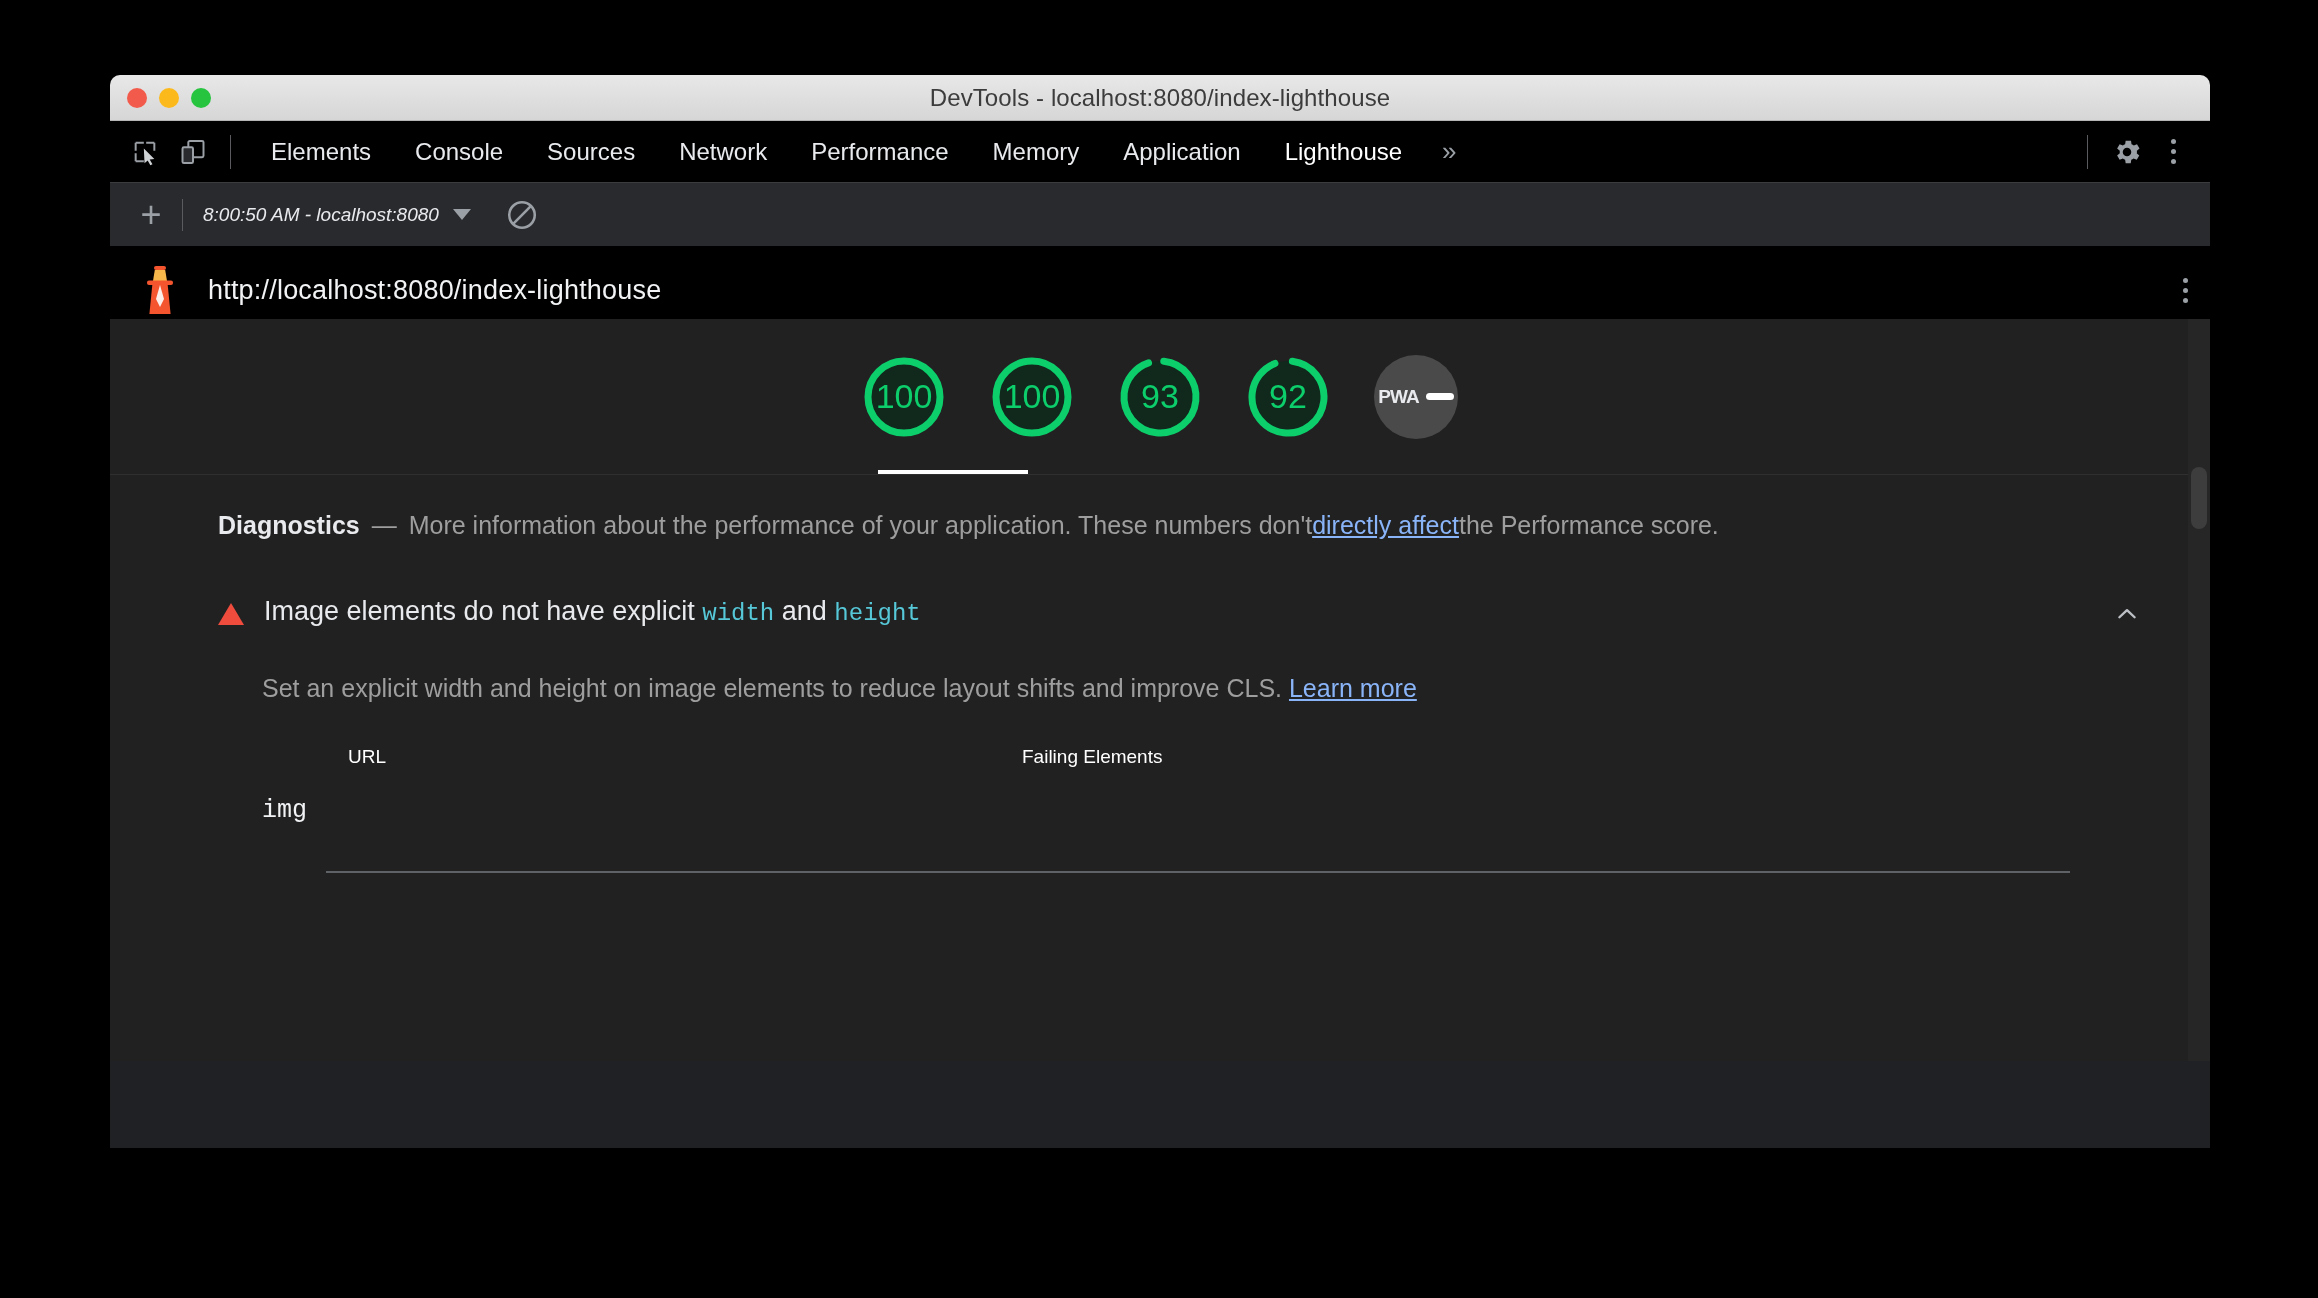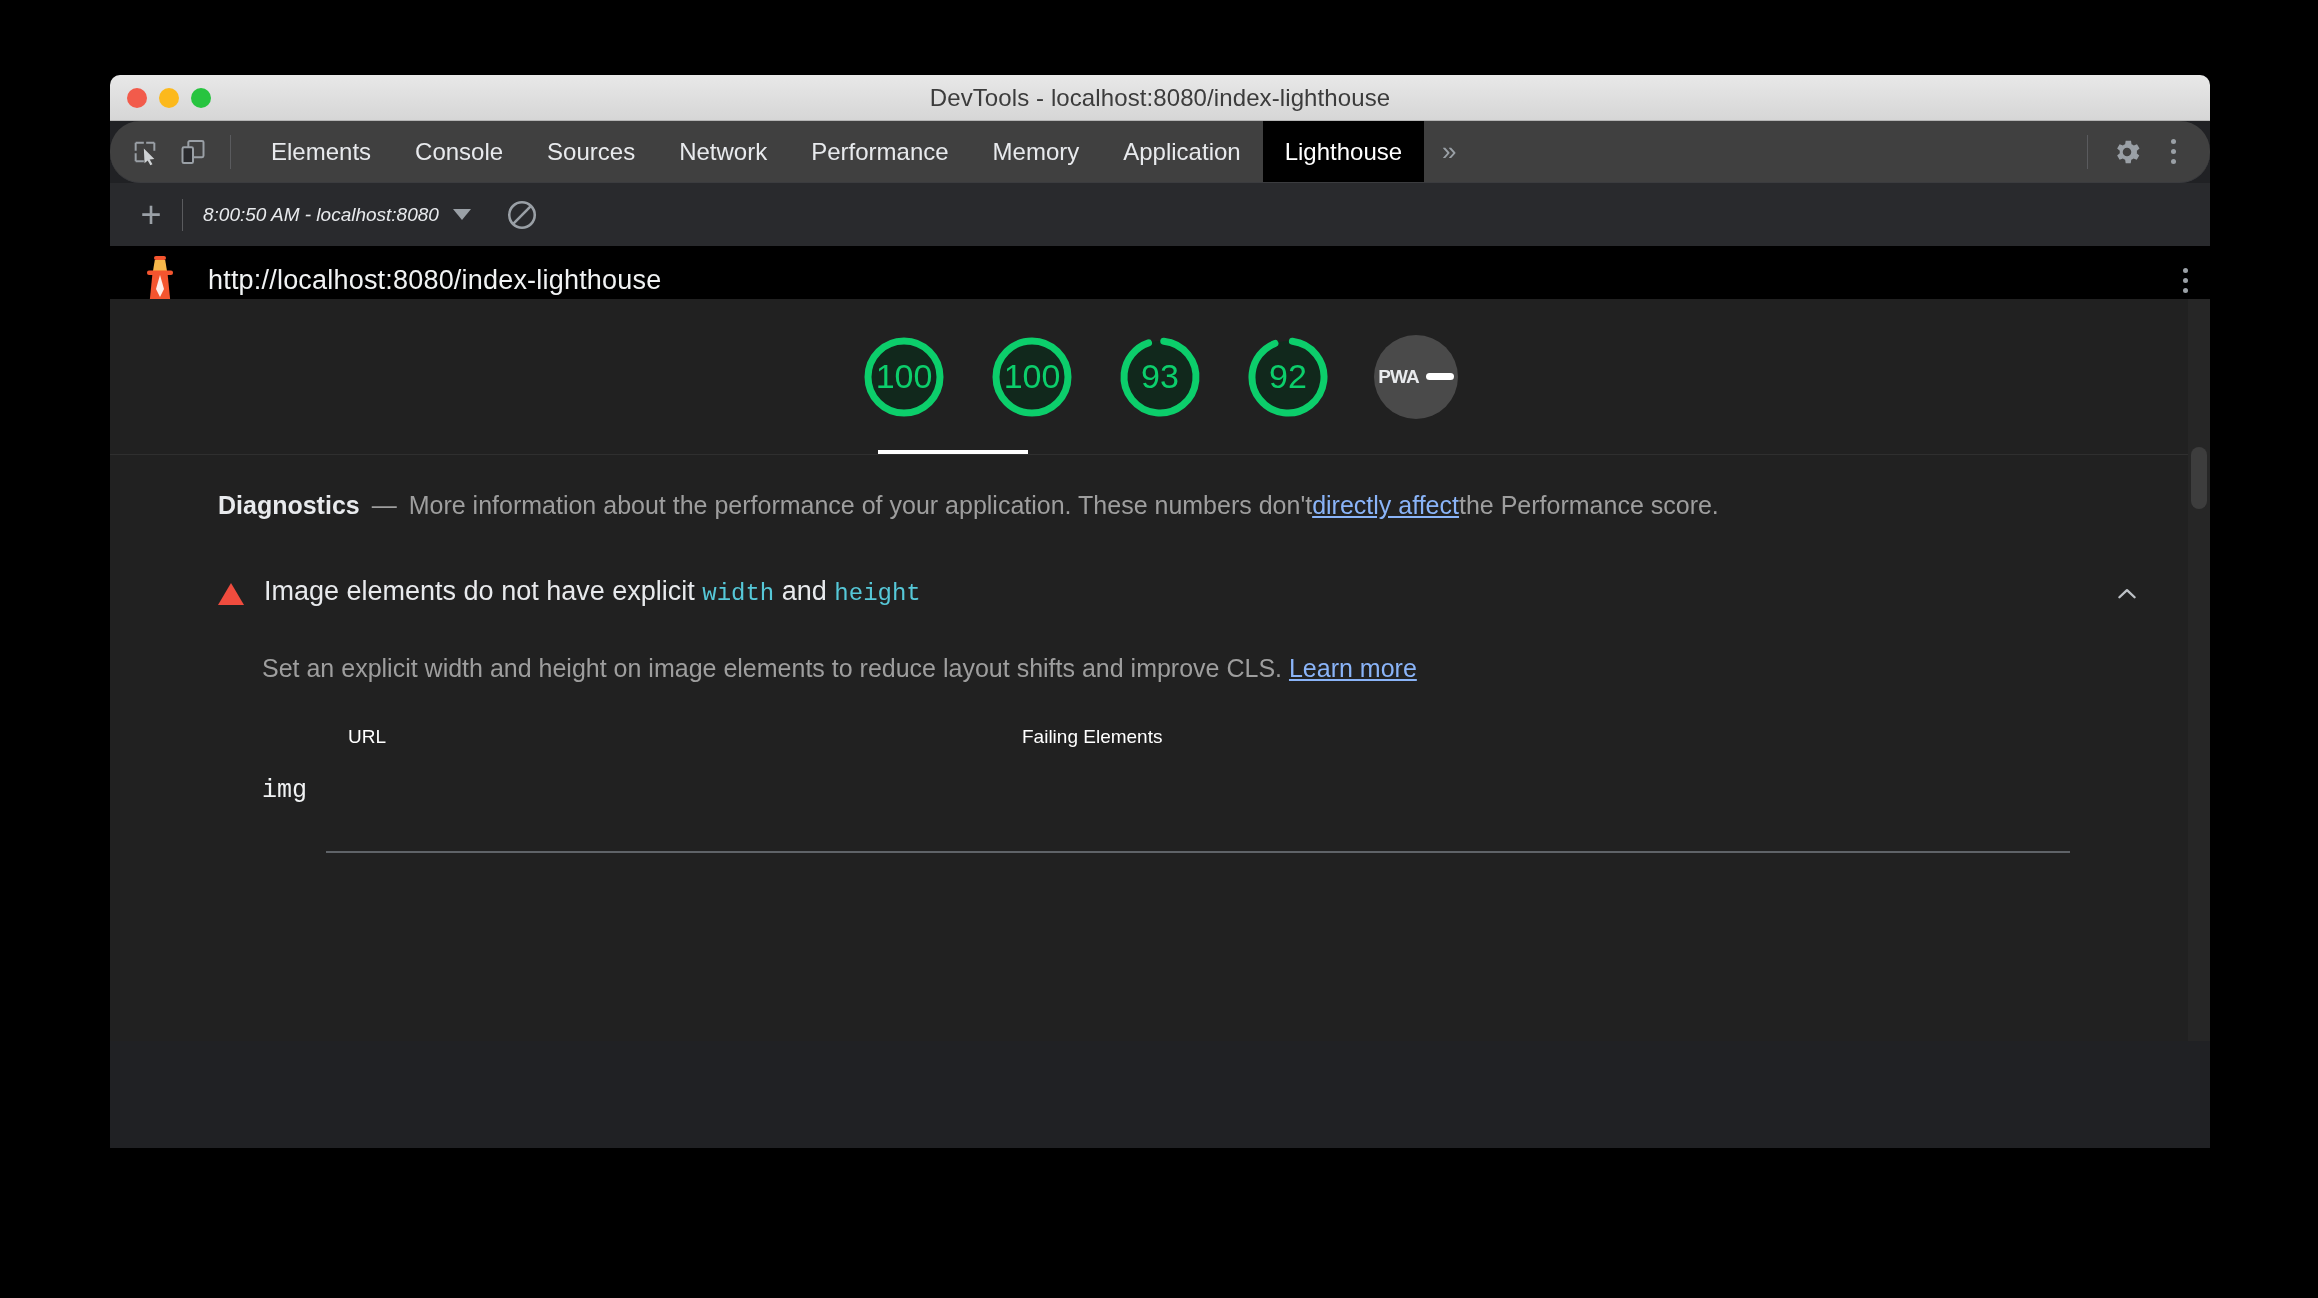--- a/index.html
+++ b/index.html
@@ -49,25 +49,24 @@
     width: 100%;
     text-align: center;
     font-size: 24px;
     color: #3c3c3c;
     letter-spacing: .1px;
   }
 
   
   .tabbar {
     height: 62px;
-    background: #404040;
+    background: #000000;
     border-bottom: 1px solid #3b3c3f;
     display: flex;
     align-items: stretch;
-    border-radius: 30px;
   }
   .tb-icons {
     display: flex; align-items: center;
     padding: 0 8px 0 14px;
     gap: 6px;
   }
   .tb-iconbtn {
     width: 42px; height: 42px;
     display: flex; align-items: center; justify-content: center;
     border-radius: 3px;
@@ -116,21 +115,21 @@
   .caret-down {
     width: 0; height: 0;
     border-left: 9px solid transparent;
     border-right: 9px solid transparent;
     border-top: 11px solid #9aa0a6;
   }
   .clear-btn { margin-left: 28px; display: flex; align-items: center; }
 
   
   .report-head {
-    height: 52px;
+    height: 72px;
     background: #000000;
     display: flex; align-items: center;
     padding: 14px 22px 0 26px;
   }
   .lh-logo { width: 48px; height: 52px; flex: 0 0 auto; }
   .report-url {
     margin-left: 24px;
     font-size: 27px; color: #f1f3f4;
     letter-spacing: .2px;
   }

